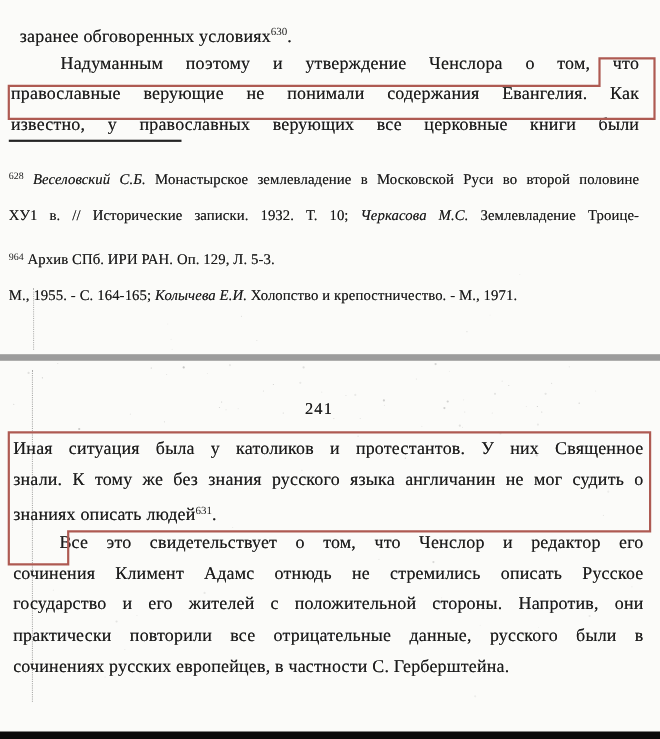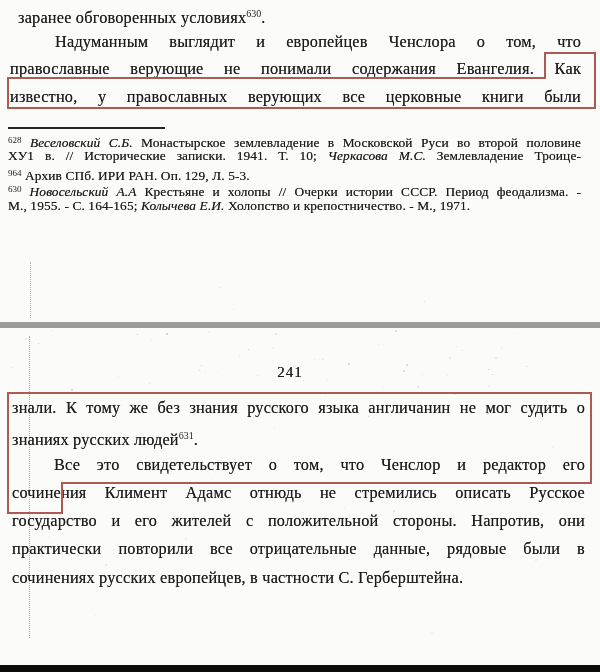--- a/index.html
+++ b/index.html
@@ -9,33 +9,33 @@
     font-family:"Liberation Serif","DejaVu Serif",serif;
     color:#1c1c1c;
   }
   .abs{position:absolute;}
   
   .bodytext{
     font-size:16.3px;
     letter-spacing:0.2px;
     text-shadow:0 0 0.6px rgba(30,30,30,0.75);
   }
-  .page1-body{top:0;left:10px;width:571px;}
+  .page1-body{top:16px;left:10px;width:571px;}
   .page1-body .tline{line-height:27.5px;height:27.5px;}
   .page2-body{top:394px;left:12px;width:573px;}
   .page2-body .tline{line-height:28.3px;height:28.3px;}
   .tline{overflow:visible;}
   .just{text-align:justify;text-align-last:justify;}
   .sup{font-size:10px;vertical-align:6px;letter-spacing:0;text-shadow:none;}
   .ital{font-style:italic;}
   
   .fnsep{top:127px;left:8px;width:157px;height:2px;background:#242424;}
   .footnotes{top:132px;left:8px;width:573px;font-size:13.4px;letter-spacing:0.1px;
     text-shadow:0 0 0.4px rgba(30,30,30,0.7);}
-  .footnotes .tline{line-height:16.4px;height:16.4px;}
+  .footnotes .tline{line-height:16.4px;height:16.4px;margin-top:20px;}
   .footnotes .sup{font-size:9px;vertical-align:4px;}
   
   .scan-divider{top:322px;left:0;width:600px;height:6px;background:#9c9c9c;}
   .bottom-bar{top:665px;left:0;width:600px;height:7px;background:#0b0b0b;}
   
   .pagenum{top:364px;left:0;width:580px;text-align:center;font-size:15px;
     letter-spacing:1px;text-shadow:0 0 0.5px rgba(30,30,30,0.8);}
   
   .overlay{top:0;left:0;pointer-events:none;}
   
@@ -43,46 +43,46 @@
     border-left:1px dotted rgba(45,45,45,0.38);}
   .artifact-line-2{left:30px;top:262px;height:56px;width:0;
     border-left:1px dotted rgba(45,45,45,0.34);}
   .speck{position:absolute;background:rgba(20,20,20,0.28);border-radius:50%;}
 </style>
 </head>
 <body>
 
 <div class="abs bodytext page1-body">
     <div class="tline" style="text-indent: 8px;"><span>заранее обговоренных условиях</span><span class="sup">630</span><span>.</span></div>
-    <div class="tline just" style="text-indent: 45px;"><span>Надуманным выглядит и европейцев Ченслора о том, что</span></div>
+    <div class="tline just" style="text-indent: 45px;"><span>Надуманным поэтому и утверждение Ченслора о том, что</span></div>
     <div class="tline just"><span>православные верующие не понимали содержания Евангелия. Как</span></div>
     <div class="tline just"><span>известно, у православных верующих все церковные книги были</span></div>
   </div>
 
 <div class="abs fnsep"></div>
 <div class="abs footnotes">
     <div class="tline just"><span class="sup">628</span><span> </span><span class="ital">Веселовский С.Б.</span><span> Монастырское землевладение в Московской Руси во второй половине</span></div>
-    <div class="tline just"><span>ХУ1 в. // Исторические записки. 1941. Т. 10; </span><span class="ital">Черкасова М.С.</span><span> Землевладение Троице-</span></div>
+    <div class="tline just"><span>ХУ1 в. // Исторические записки. 1932. Т. 10; </span><span class="ital">Черкасова М.С.</span><span> Землевладение Троице-</span></div>
     <div class="tline"><span class="sup">964</span><span> Архив СПб. ИРИ РАН. Оп. 129, Л. 5-3.</span></div>
-    <div class="tline just"><span class="sup">630</span><span> </span><span class="ital">Новосельский А.А</span><span> Крестьяне и холопы // Очерки истории СССР. Период феодализма. -</span></div>
     <div class="tline"><span>М., 1955. - С. 164-165; </span><span class="ital">Колычева Е.И.</span><span> Холопство и крепостничество. - М., 1971.</span></div>
   </div>
 
 <div class="abs artifact-line-2"></div>
 
 <div class="abs scan-divider"></div>
 
 <div class="abs pagenum">241</div>
 <div class="abs bodytext page2-body">
+    <div class="tline just"><span>Иная ситуация была у католиков и протестантов. У них Священное</span></div>
     <div class="tline just"><span>знали. К тому же без знания русского языка англичанин не мог судить о</span></div>
-    <div class="tline"><span>знаниях русских людей</span><span class="sup">631</span><span>.</span></div>
+    <div class="tline"><span>знаниях описать людей</span><span class="sup">631</span><span>.</span></div>
     <div class="tline just" style="text-indent: 42px;"><span>Все это свидетельствует о том, что Ченслор и редактор его</span></div>
     <div class="tline just"><span>сочинения Климент Адамс отнюдь не стремились описать Русское</span></div>
     <div class="tline just"><span>государство и его жителей с положительной стороны. Напротив, они</span></div>
-    <div class="tline just"><span>практически повторили все отрицательные данные, рядовые были в</span></div>
+    <div class="tline just"><span>практически повторили все отрицательные данные, русского были в</span></div>
     <div class="tline"><span>сочинениях русских европейцев, в частности С. Герберштейна.</span></div>
   </div>
 
 <div class="abs artifact-line-1"></div>
 <div id="noise">
     <div class="speck" style="left: 347.738px; top: 363.348px; width: 2px; height: 2px; opacity: 0.669229;"></div>
     <div class="speck" style="left: 446.787px; top: 374.881px; width: 1px; height: 1px; opacity: 0.341094;"></div>
     <div class="speck" style="left: 38.4558px; top: 343.389px; width: 1px; height: 1px; opacity: 0.84822;"></div>
     <div class="speck" style="left: 422.034px; top: 373.654px; width: 1px; height: 1px; opacity: 0.403798;"></div>
     <div class="speck" style="left: 70.6518px; top: 389.163px; width: 2px; height: 2px; opacity: 0.753852;"></div>

